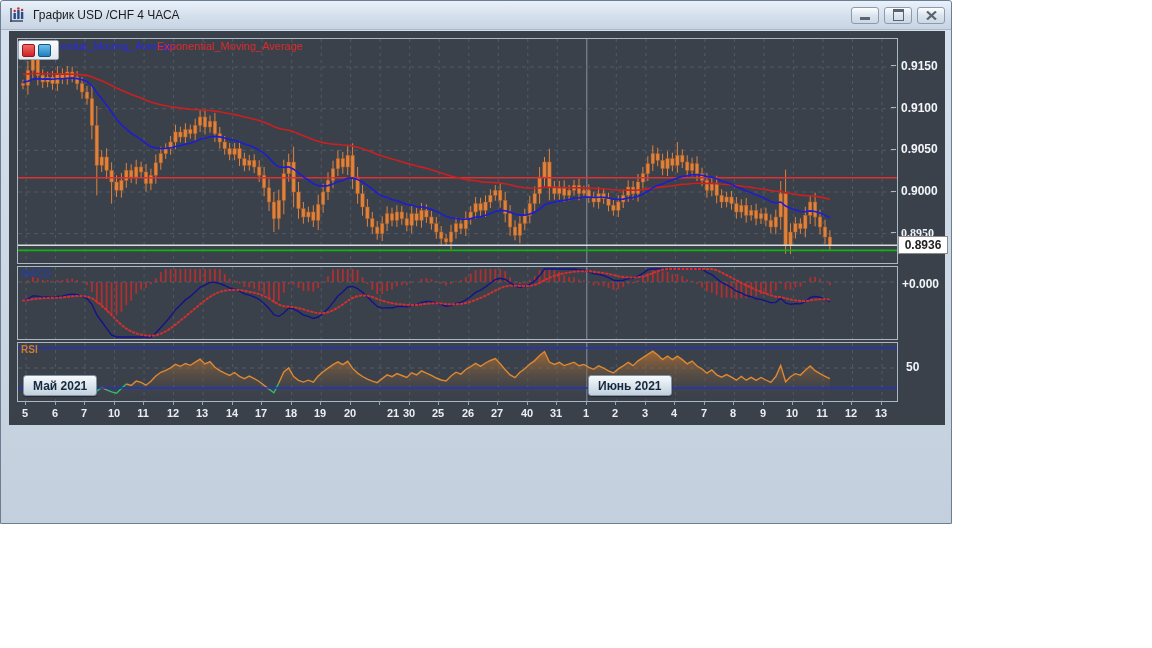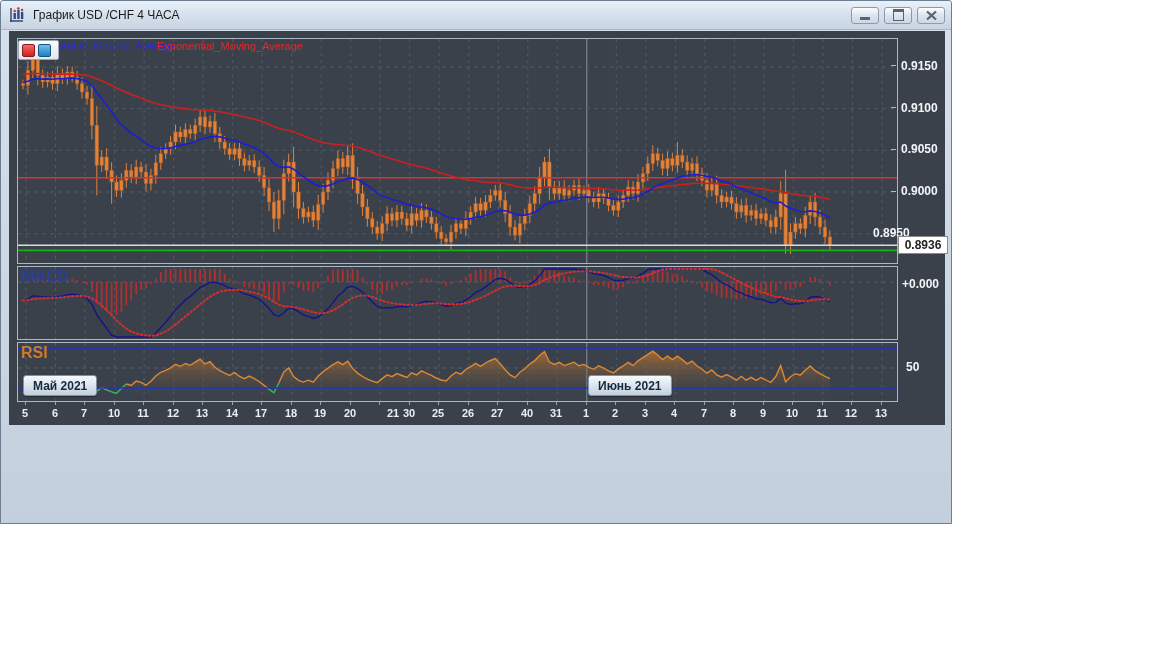--- a/index.html
+++ b/index.html
@@ -26,21 +26,21 @@
   #panel-rsi{left:8px;top:311px;width:879px;height:58px;}
   .panel svg{display:block;}
   .legend{position:absolute;top:9px;font-size:11px;white-space:nowrap;}
   #legend-blue{left:52px;color:#2a2ae0;}
   #legend-red{left:148px;color:#e02a2a;}
   .mini-toolbar{position:absolute;left:9px;top:9px;width:41px;height:20px;border:1px solid #9aa7b5;
         border-radius:2px;background:linear-gradient(#fbfcfd,#e2e8ef);display:flex;align-items:center;gap:3px;padding:0 3px;box-sizing:border-box;}
   .sq-btn{width:13px;height:13px;border-radius:2px;padding:0;cursor:pointer;}
   .sq-red{background:linear-gradient(#f26a6a,#cf2020);border:1px solid #8d1b1b;}
   .sq-blue{background:linear-gradient(#6fc0ec,#1f7fc0);border:1px solid #15567f;}
-  .ind-label{position:absolute;font-size:16px;font-weight:700;}
+  .ind-label{position:absolute;font-size:10px;font-weight:700;}
   #macd-label{left:12px;top:237px;color:#2a3f96;}
   #rsi-label{left:12px;top:313px;color:#cf7c2a;}
   .axis-label{position:absolute;color:#f2f5f8;font-size:12px;font-weight:700;white-space:nowrap;}
   .axis-tick{position:absolute;width:5px;height:1px;background:#aeb9c4;}
   #price-axis,#time-axis{position:absolute;left:0;top:0;width:100%;height:100%;pointer-events:none;}
   .date-label{position:absolute;transform:translateX(-50%);color:#e9eef3;font-size:11px;font-weight:700;top:376px;}
   .date-tick{position:absolute;width:1px;height:4px;background:#9aa7b4;top:370px;}
   .price-badge{position:absolute;left:889px;width:48px;height:16px;background:#ffffff;border:1px solid #8a8a8a;
         color:#222;font-size:12px;display:flex;align-items:center;justify-content:center;}
   .month-badge{position:absolute;height:18px;padding:1px 9px 0 9px;border:1px solid #7e93a6;border-radius:3px;
@@ -733,21 +733,21 @@
       <div id="price-axis">
           <span class="axis-tick" style="left: 882px; top: 34px;"></span>
           <span class="axis-label" style="left: 892px; top: 28px;">0.9150</span>
           <span class="axis-tick" style="left: 882px; top: 76px;"></span>
           <span class="axis-label" style="left: 892px; top: 70px;">0.9100</span>
           <span class="axis-tick" style="left: 882px; top: 118px;"></span>
           <span class="axis-label" style="left: 892px; top: 111px;">0.9050</span>
           <span class="axis-tick" style="left: 882px; top: 160px;"></span>
           <span class="axis-label" style="left: 892px; top: 153px;">0.9000</span>
           <span class="axis-tick" style="left: 882px; top: 201px;"></span>
-          <span class="axis-label" style="left: 864px; top: 195px;">0.8950</span>
+          <span class="axis-label" style="left: 892px; top: 195px; font-family: Liberation Serif, serif;">0.8950</span>
         </div>
       <div id="time-axis">
           <span class="date-tick" style="left: 16px;"></span>
           <span class="date-label" style="left: 16px;">5</span>
           <span class="date-tick" style="left: 46px;"></span>
           <span class="date-label" style="left: 46px;">6</span>
           <span class="date-tick" style="left: 75px;"></span>
           <span class="date-label" style="left: 75px;">7</span>
           <span class="date-tick" style="left: 105px;"></span>
           <span class="date-label" style="left: 105px;">10</span>

